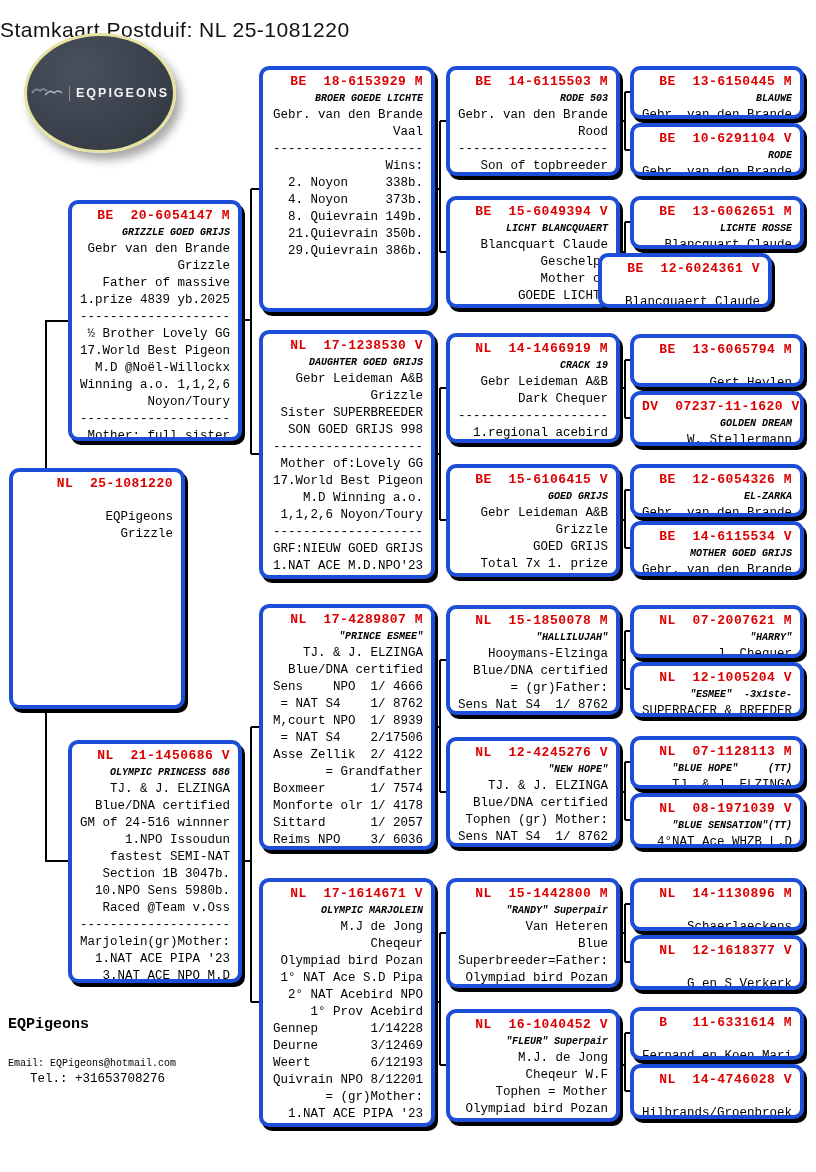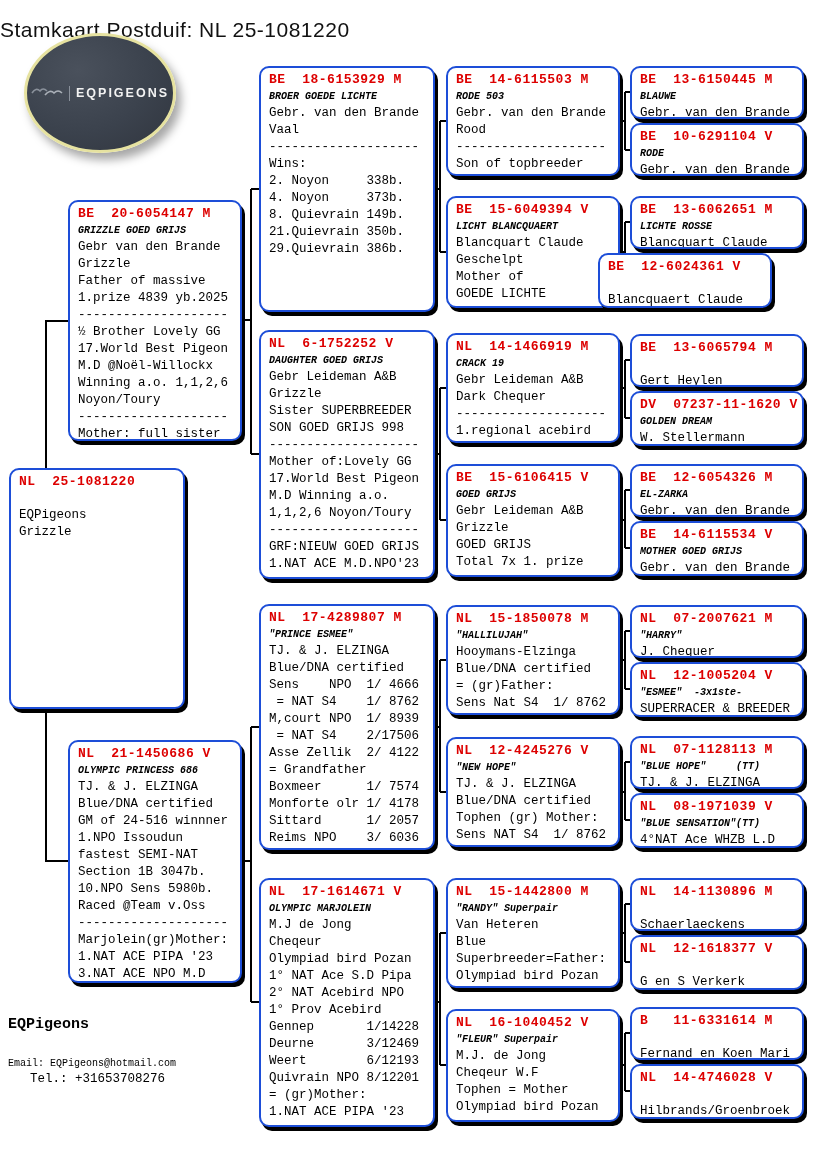--- a/index.html
+++ b/index.html
@@ -10,23 +10,23 @@
          font-size:21px;color:#111;letter-spacing:0.5px;margin-top:13px;}
   
   .logo{position:absolute;left:24px;top:33px;width:146px;height:114px;border-radius:50%;
         background:radial-gradient(ellipse at 35% 30%, #4a515c 0%, #3b424d 55%, #30353e 100%);
         border:3px solid #e6e2a0;box-shadow:5px 7px 10px rgba(0,0,0,0.35);
         display:flex;align-items:center;justify-content:center;gap:6px;}
   .logo .brand{color:#f2f2f2;font-family:"Liberation Sans","DejaVu Sans",sans-serif;
         font-weight:bold;font-size:12.5px;letter-spacing:2px;}
   .logo .divider{width:1px;height:15px;background:#8a919b;}
   
-  .pbox{position:absolute;background:#fff;border:2px solid #1d4ed8;border-radius:10px;
+  .pbox{position:absolute;background:#fff;border:4px solid #1d4ed8;border-radius:10px;
         box-shadow:3px 4px 0 0 #000;padding:3px 8px 0 8px;box-sizing:border-box;
-        overflow:hidden;z-index:2;}
+        overflow:hidden;z-index:2;text-align:right;}
   .bid{color:#dd0000;font-weight:bold;font-size:13px;line-height:17px;white-space:pre;letter-spacing:0.5px;}
   .bname{font-style:italic;font-weight:bold;font-size:10px;line-height:17px;min-height:17px;white-space:pre;}
   .blines{font-size:12.5px;line-height:17px;white-space:pre;color:#000;}
   .connectors{position:absolute;left:0;top:0;z-index:0;}
   
   .owner{position:absolute;left:8px;top:1016px;font-size:15px;font-weight:bold;}
   .tel{position:absolute;left:8px;top:1072px;font-size:12.5px;margin-left:22px;}
   .email{position:absolute;left:8px;top:1058px;font-size:10px;}
   .signature{position:absolute;right:10px;top:1128px;font-size:11.5px;font-weight:bold;font-style:italic;white-space:pre;margin-top:48px;}
 </style>
@@ -114,21 +114,21 @@
 Vaal
 --------------------
 Wins:
 2. Noyon     338b.
 4. Noyon     373b.
 8. Quievrain 149b.
 21.Quievrain 350b.
 29.Quievrain 386b.</div>
   </div>
   <div class="pbox" style="left:259px;top:330px;width:176px;height:249px">
-    <div class="bid">NL  6-1752252 V</div>
+    <div class="bid">NL  17-1238530 V</div>
     <div class="bname">DAUGHTER GOED GRIJS</div>
     <div class="blines">Gebr Leideman A&amp;B
 Grizzle
 Sister SUPERBREEDER
 SON GOED GRIJS 998
 --------------------
 Mother of:Lovely GG
 17.World Best Pigeon
 M.D Winning a.o.
 1,1,2,6 Noyon/Toury

